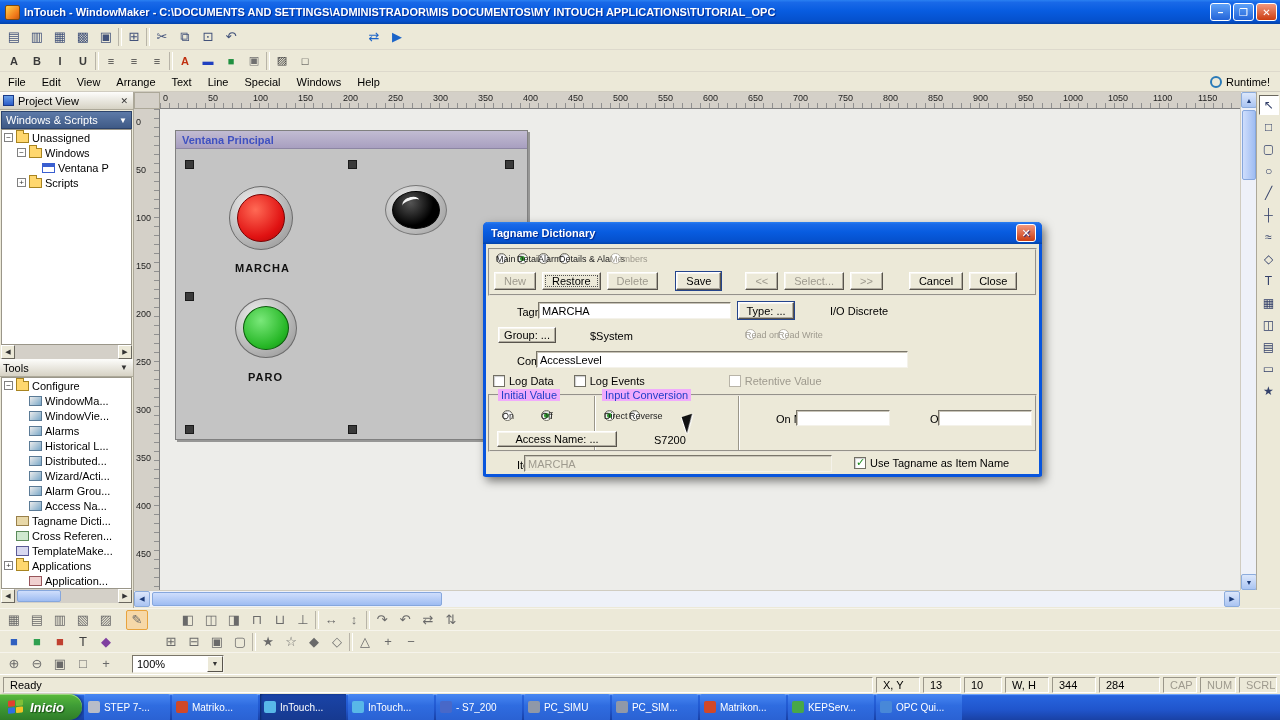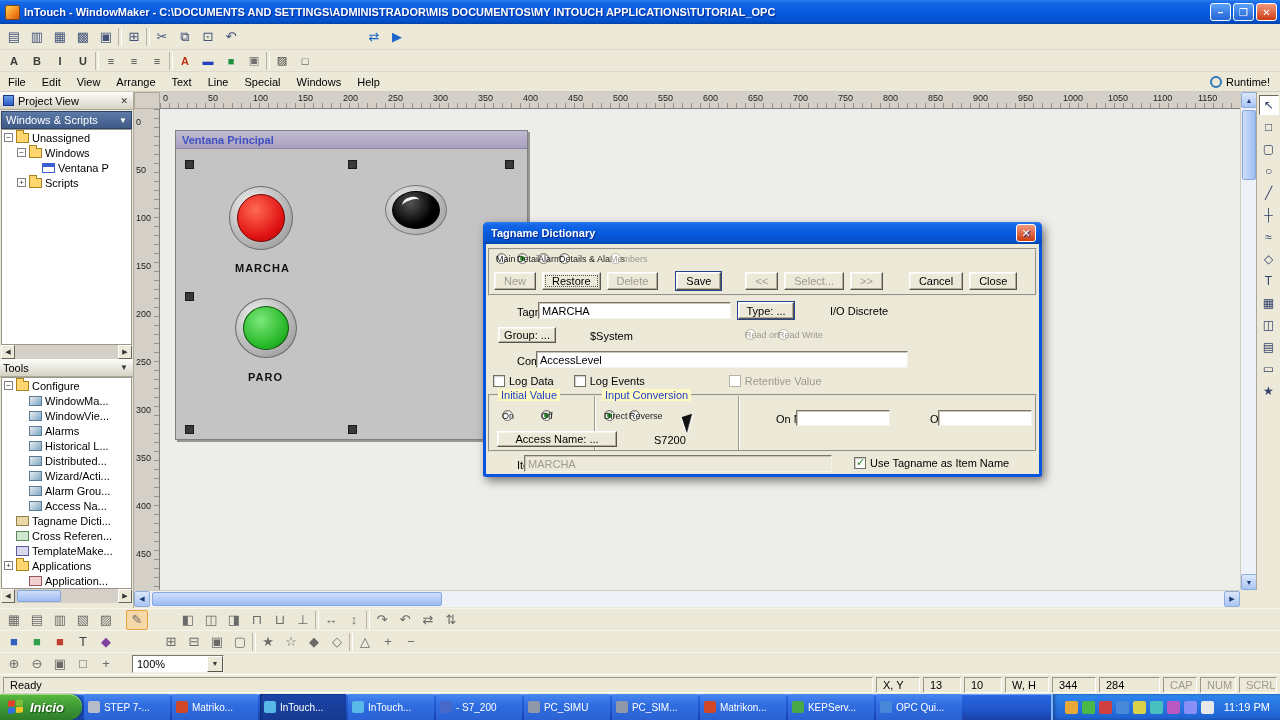--- a/index.html
+++ b/index.html
@@ -130,21 +130,21 @@
   .dlg-title{height:22px;margin:0 -3px;display:flex;align-items:center;padding:0 6px 0 8px;color:#fff;font-weight:bold;
     border-radius:5px 5px 0 0;text-shadow:1px 1px 1px #00268c;
     background:linear-gradient(180deg,#2a80f2 0%,#1969e8 10%,#085ce0 45%,#0550cc 88%,#0343a8 100%);}
   .dlg-title-text{flex:1;}
   .dlg-close{width:20px;height:18px;border:1px solid #fff;border-radius:3px;display:flex;align-items:center;justify-content:center;
     background:linear-gradient(#f2987e,#cc3d11);font-size:11px;font-weight:bold;}
   .dlg-body{position:relative;width:553px;height:230px;}
   .gbox{position:absolute;border:2px groove #e8e4d8;}
   .hflex{position:absolute;display:flex;align-items:center;gap:10px;}
   .dl{position:absolute;white-space:nowrap;margin-left:28px;}
-  .glabel{position:absolute;background:#fef9c3;color:#1f3fc8;padding:0 3px;white-space:nowrap;}
+  .glabel{position:absolute;background:#f0abfc;color:#1f3fc8;padding:0 3px;white-space:nowrap;}
   .vdiv{position:absolute;width:2px;border-left:1px solid #9a9689;border-right:1px solid #fff;}
 
   .b3{height:18px;padding:0 9px;background:#ece9d8;font-family:inherit;font-size:11px;
     border:1px solid;border-color:#fff #58544c #58544c #fff;box-shadow:inset -1px -1px 0 #b0aca0,inset 1px 1px 0 #f8f6f0;
     display:flex;align-items:center;justify-content:center;white-space:nowrap;}
   .b3.disabled{color:#9e9a8e;}
   .b3.default{box-shadow:0 0 0 1px #24448c,inset -1px -1px 0 #b0aca0,inset 1px 1px 0 #f8f6f0;}
   .b3.focus{outline:1px dotted #555;outline-offset:-4px;}
   .b3abs{position:absolute;}
 
@@ -1038,30 +1038,15 @@
         <div class="task">
           <span class="swatch" style="background: rgb(72, 168, 72);"></span>
           <span class="tlabel2">KEPServ...</span>
         </div>
 
         <div class="task">
           <span class="swatch" style="background: rgb(72, 136, 216);"></span>
           <span class="tlabel2">OPC Qui...</span>
         </div>
       </div>
-    <div class="tray">
-      <span style="display:flex;gap:4px">
-
-      <span class="tray-ic swatch" style="background: rgb(232, 168, 56);"></span>
-          <span class="tray-ic swatch" style="background: rgb(72, 184, 72);"></span>
-          <span class="tray-ic swatch" style="background: rgb(208, 64, 64);"></span>
-          <span class="tray-ic swatch" style="background: rgb(72, 136, 216);"></span>
-          <span class="tray-ic swatch" style="background: rgb(216, 208, 72);"></span>
-          <span class="tray-ic swatch" style="background: rgb(72, 192, 192);"></span>
-          <span class="tray-ic swatch" style="background: rgb(184, 88, 192);"></span>
-          <span class="tray-ic swatch" style="background: rgb(136, 144, 248);"></span>
-          <span class="tray-ic swatch" style="background: rgb(232, 232, 232);"></span>
-        </span>
-      <span class="clock">11:19 PM</span>
-    </div>
   </div>
 
 </div>
 
 </body></html>

